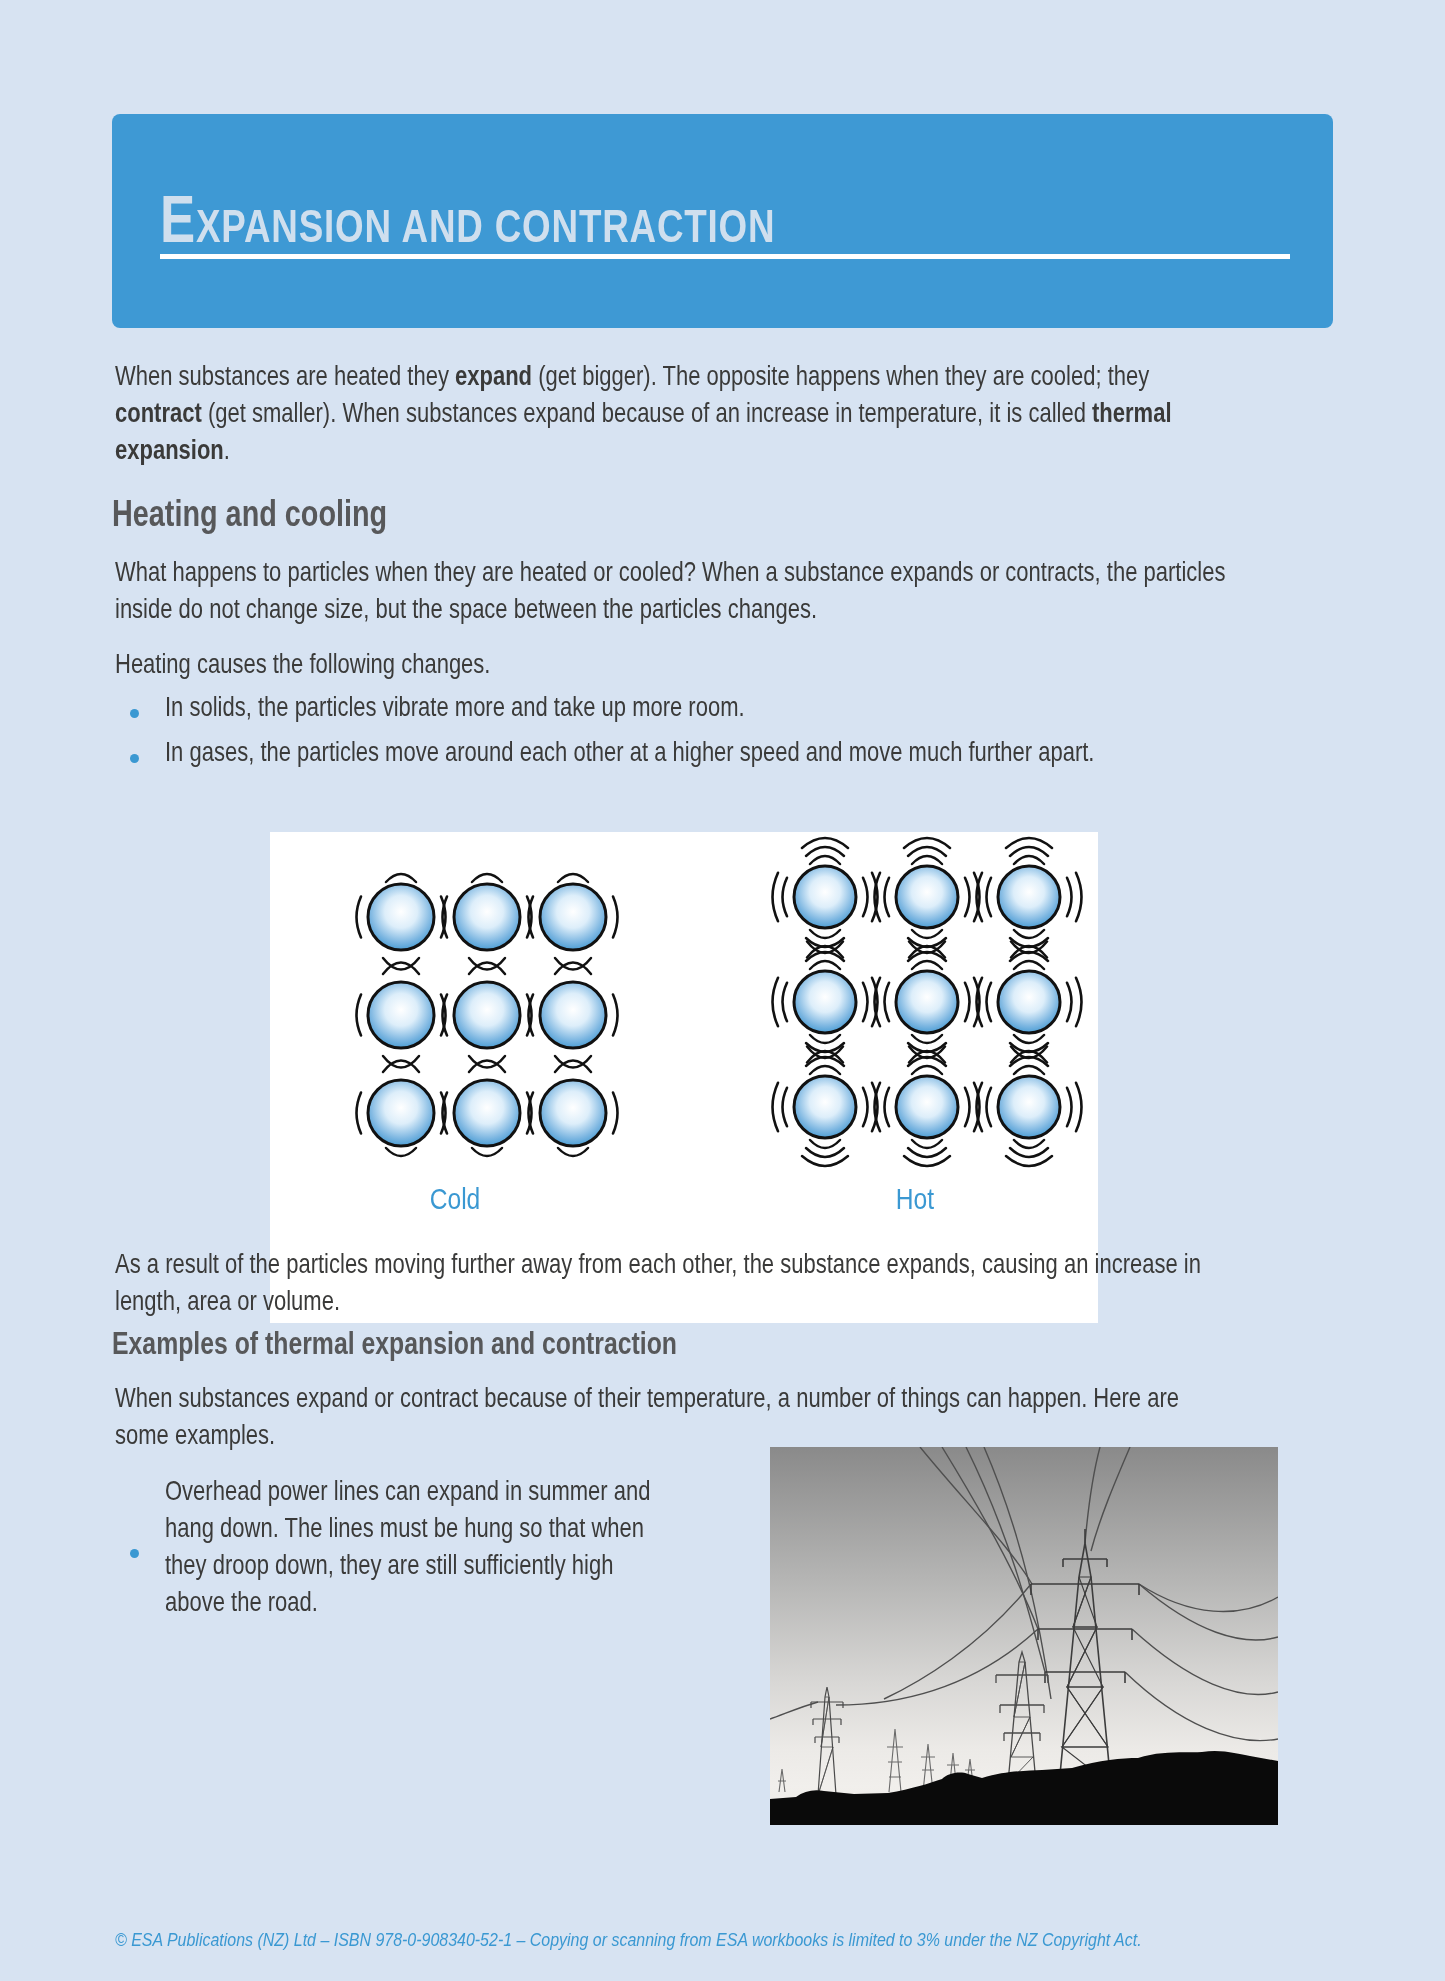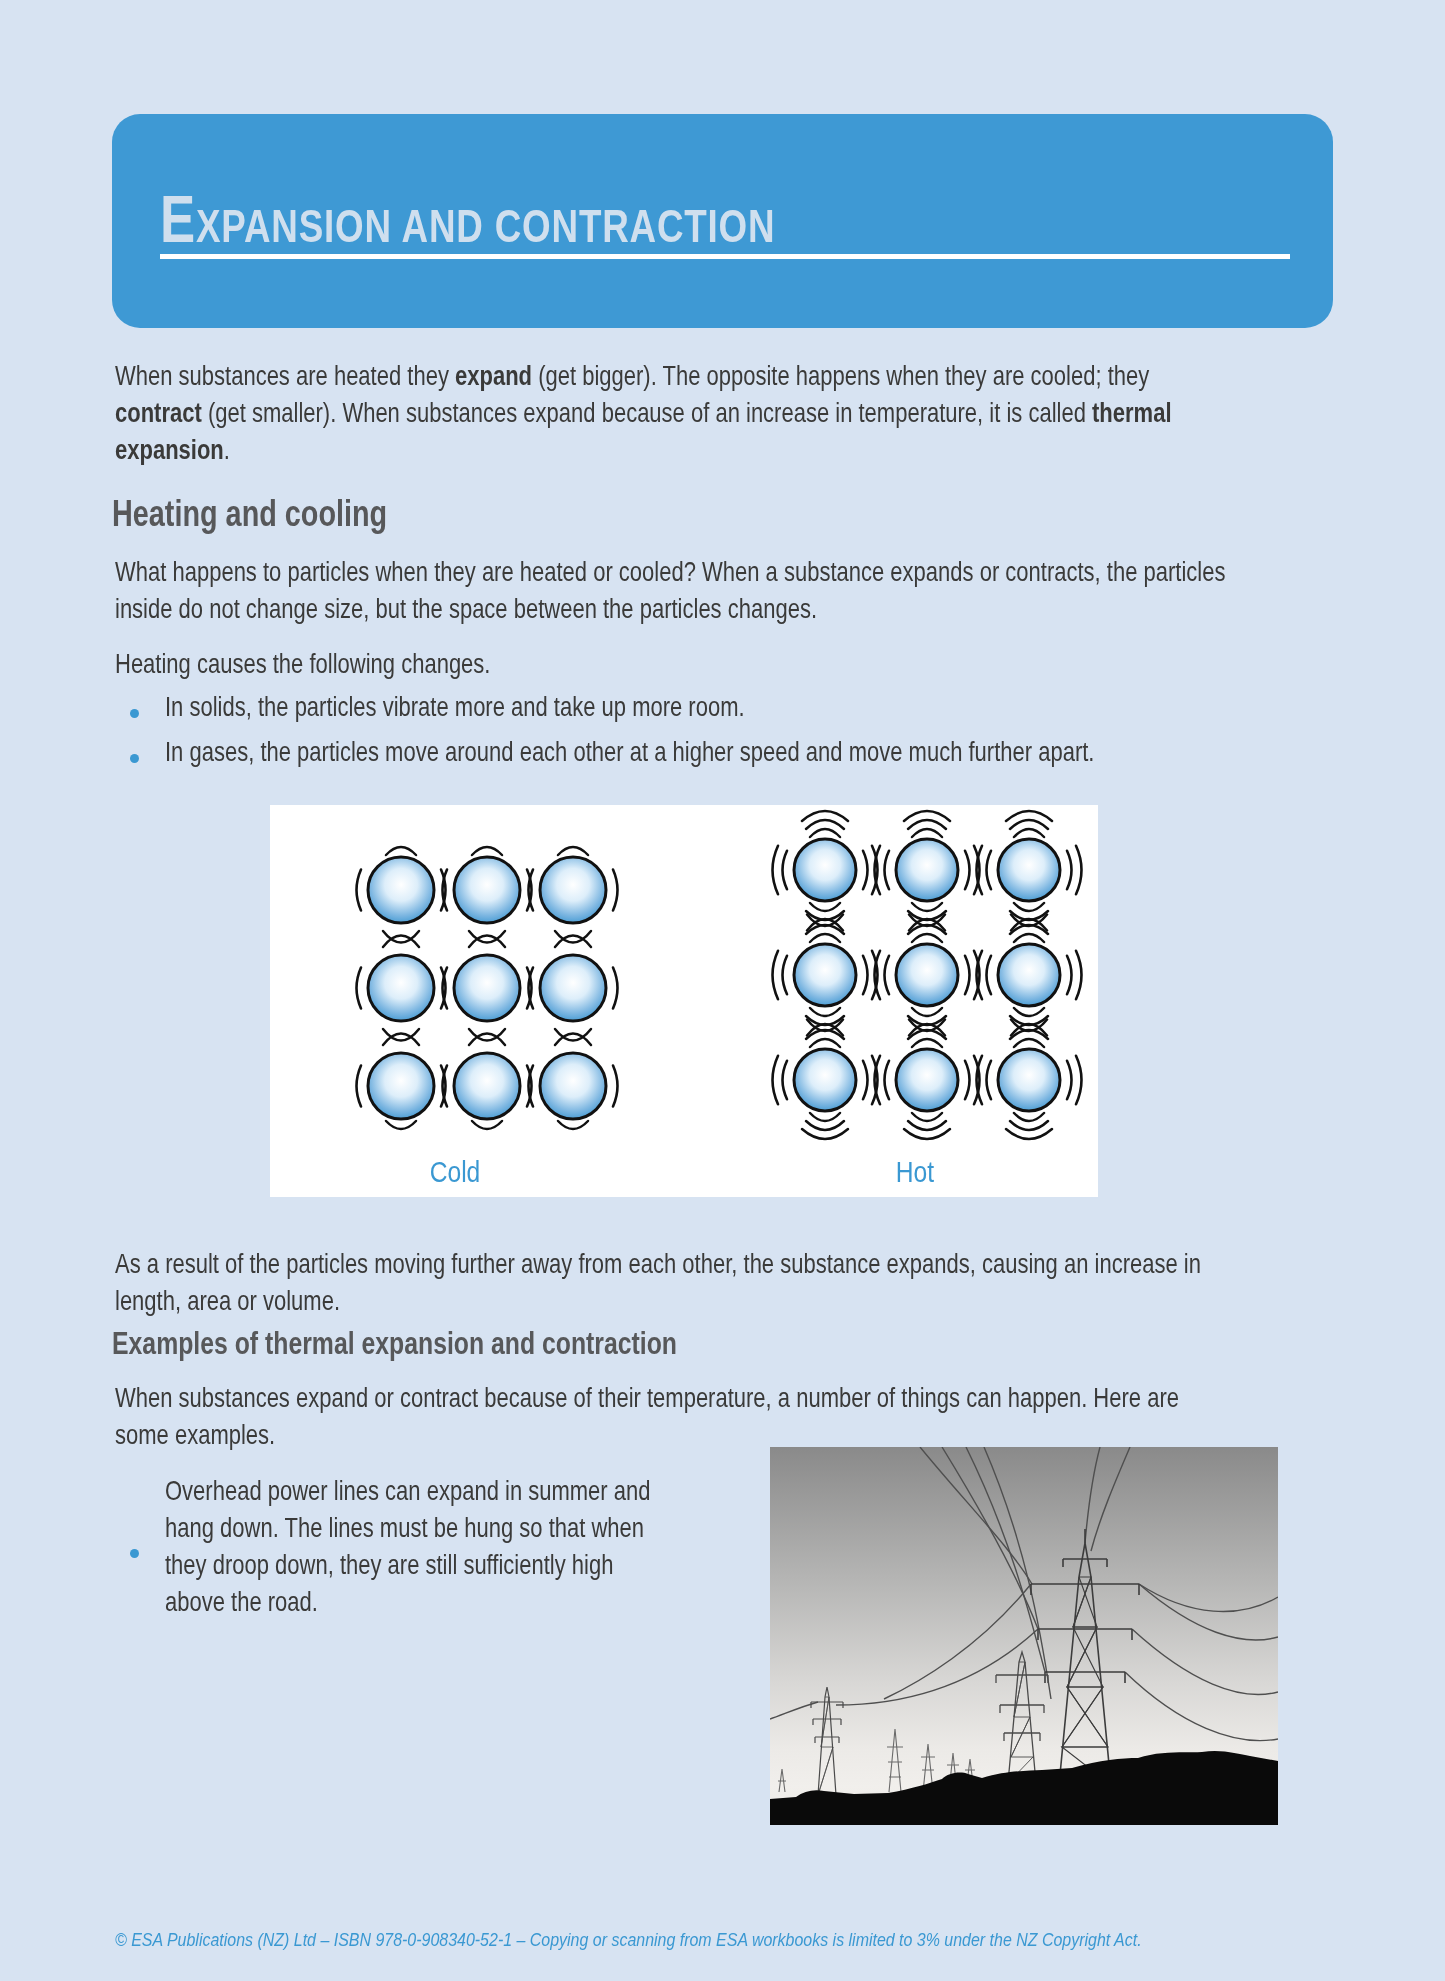--- a/index.html
+++ b/index.html
@@ -15,21 +15,21 @@
     width:1445px;height:1981px;position:relative;overflow:hidden;
     background:var(--bg);
     font-family:"Liberation Sans",sans-serif;
     color:var(--body);
   }
   .abs{position:absolute;}
   .condensed{transform:scaleX(0.8);transform-origin:0 0;white-space:nowrap;}
   
   .banner{
     left:112px;top:114px;width:1221px;height:214px;
-    background:var(--banner);border-radius:28px;
+    background:var(--banner);border-radius:8px;
   }
   .title{
     position:absolute;left:48px;top:62px;
     color:var(--banner-title);font-weight:bold;letter-spacing:1px;
     text-transform:uppercase;font-size:46px;line-height:86px;
     transform:scaleX(0.8);transform-origin:0 0;white-space:nowrap;
   }
   .title-first{font-size:66px;}
   .title-underline{
     position:absolute;left:48px;top:140px;width:1130px;height:5px;background:#ffffff;
@@ -50,21 +50,21 @@
   .dot{
     flex:none;width:9px;height:9px;border-radius:50%;
     background:var(--accent);margin:14px 0 0 18px;
   }
   .bullet-text{
     margin-left:26px;font-size:27.5px;line-height:37px;
     transform:scaleX(0.8);transform-origin:0 0;white-space:nowrap;
   }
   
   .diagram{
-    left:270px;top:805px;width:828px;height:392px;background:#ffffff;
+    left:270px;top:832px;width:828px;height:491px;background:#ffffff;
   }
   .diagram svg{position:absolute;left:0;top:0;}
   .diagram-label{
     position:absolute;top:350px;width:160px;text-align:center;
     color:var(--accent);font-size:30px;line-height:34px;
     transform:scaleX(0.82);
   }
   .label-cold{left:105px;}
   .label-hot{left:565px;}
   

